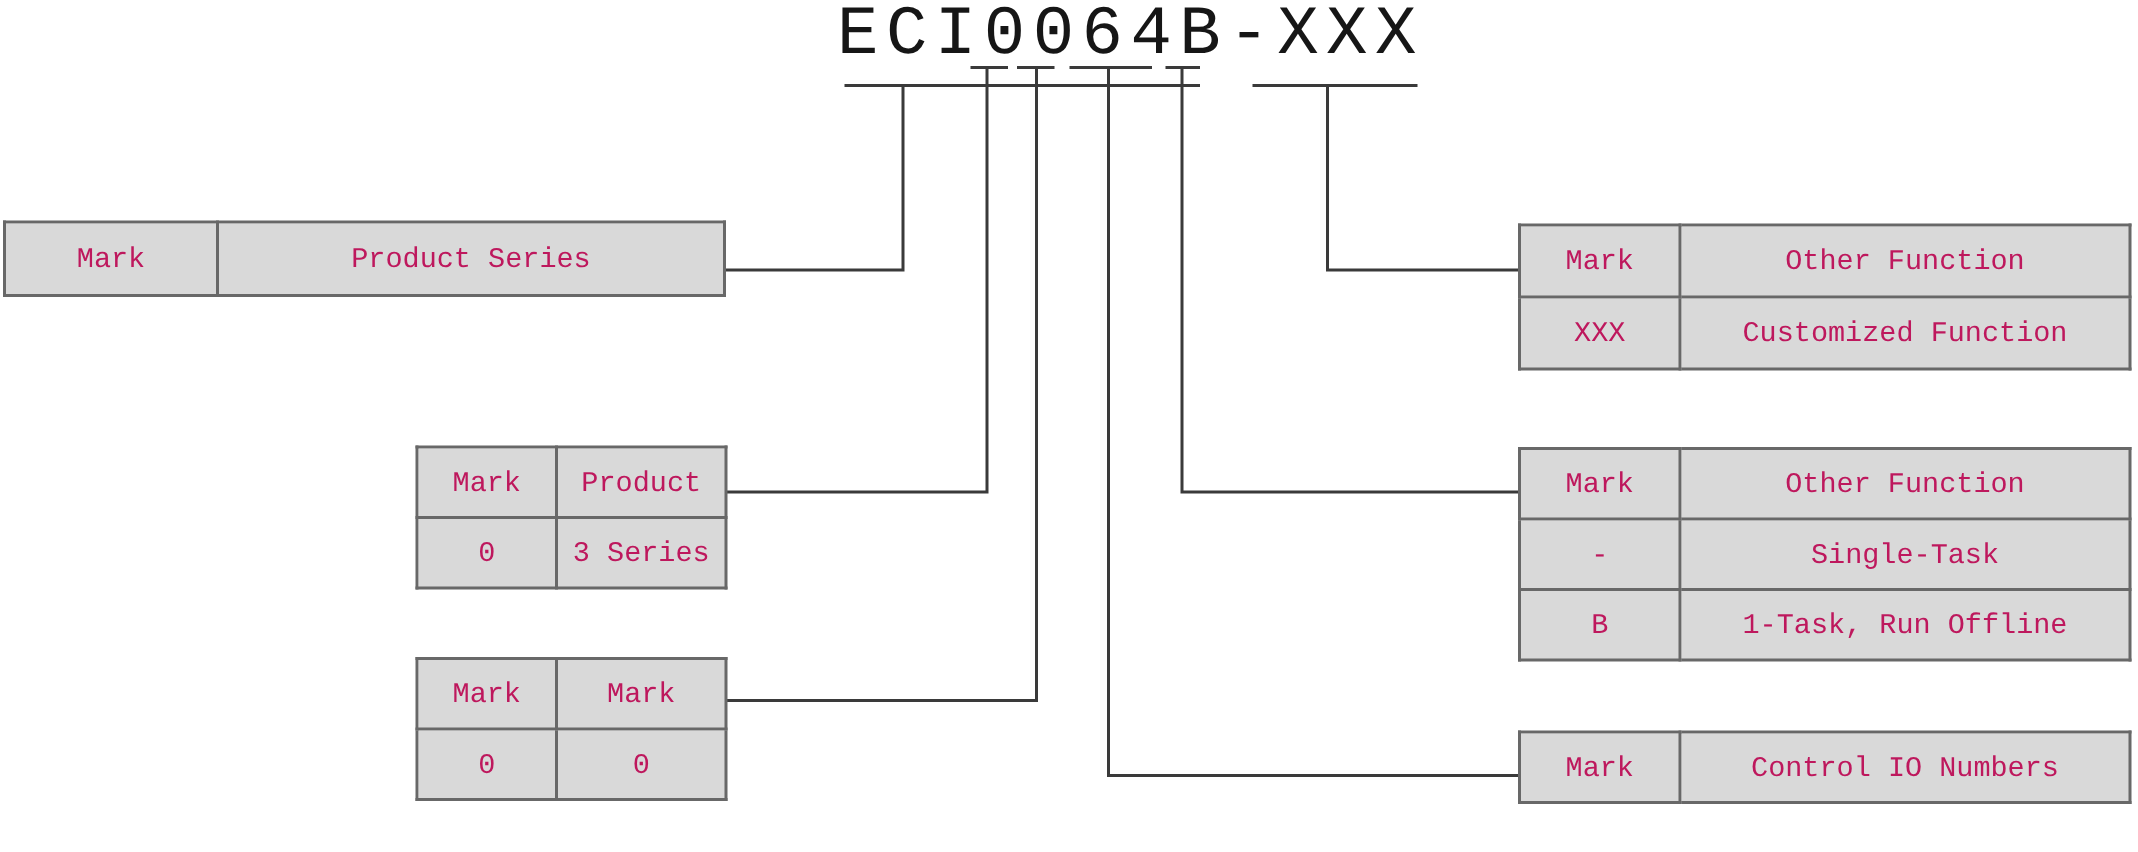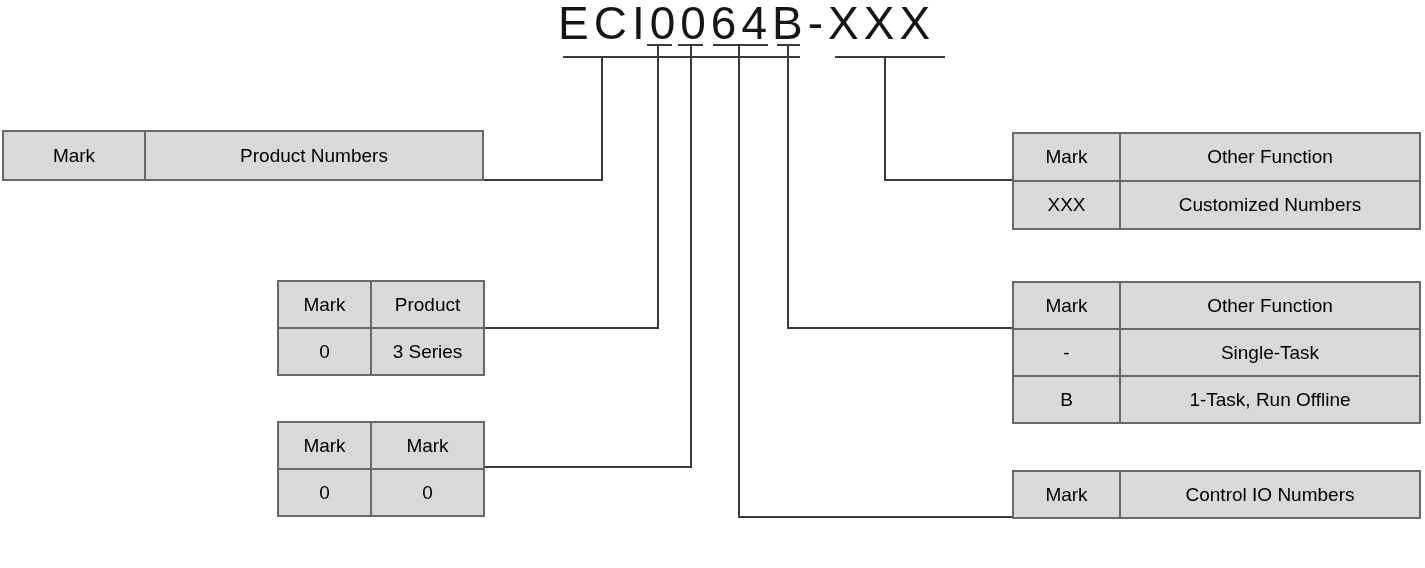--- a/index.html
+++ b/index.html
@@ -2,21 +2,21 @@
 <html><head>
 <meta charset="utf-8">
 <style>
   html, body { margin: 0; padding: 0; background: #ffffff; }
   .stage {
     position: relative;
     width: 1425px;
     height: 568px;
     background: #ffffff;
     overflow: hidden;
-    font-family: Liberation Sans, sans-serif;
+    font-family: Liberation Mono, monospace;
   }
   .code-title {
     position: absolute;
     left: 558px;
     top: -3px;
     font-size: 46px;
     line-height: 1.15;
     font-weight: 500;
     letter-spacing: 5px;
     color: #161616;
@@ -32,22 +32,23 @@
   svg.connectors polyline, svg.connectors line {
     fill: none;
     stroke: #3a3a3a;
     stroke-width: 2;
   }
   table.spec {
     position: absolute;
     border-collapse: collapse;
     table-layout: fixed;
     font-size: 19px;
-    color: #000000;
+    color: #be185d;
     text-align: center;
+    margin-top: 17px;
   }
   table.spec td {
     border: 2px solid #686868;
     background: #d9d9d9;
     padding: 0 6px;
     vertical-align: middle;
     overflow: hidden;
     white-space: nowrap;
   }
   
@@ -102,21 +103,21 @@
   </svg>
 
   <table class="spec" id="t-product">
     <colgroup>
         <col class="c1">
         <col class="c2">
       </colgroup>
     <tbody>
         <tr>
       <td>Mark</td>
-      <td>Product Numbers</td>
+      <td>Product Series</td>
     </tr>
   </tbody>
     </table>
 
   <table class="spec" id="t-series">
     <colgroup>
         <col class="c1">
         <col class="c2">
       </colgroup>
     <tbody>
@@ -153,21 +154,21 @@
         <col class="c1">
         <col class="c2">
       </colgroup>
     <tbody>
         <tr>
       <td>Mark</td>
       <td>Other Function</td>
     </tr>
     <tr>
       <td>XXX</td>
-      <td>Customized Numbers</td>
+      <td>Customized Function</td>
     </tr>
   </tbody>
     </table>
 
   <table class="spec" id="t-other2">
     <colgroup>
         <col class="c1">
         <col class="c2">
       </colgroup>
     <tbody>

